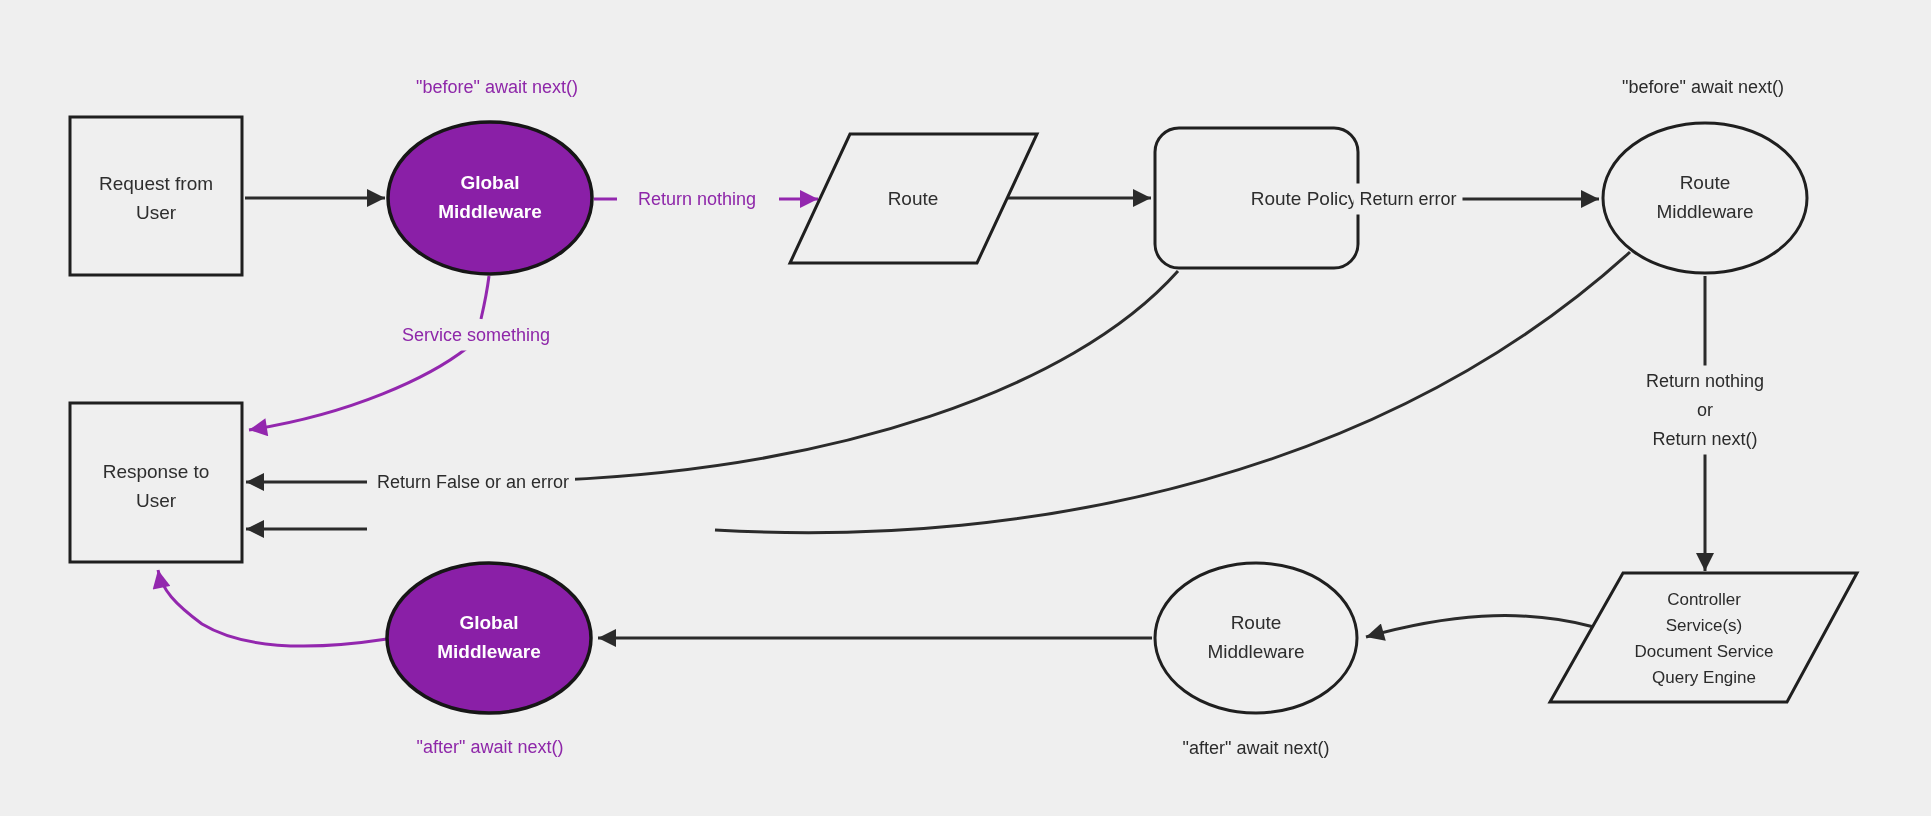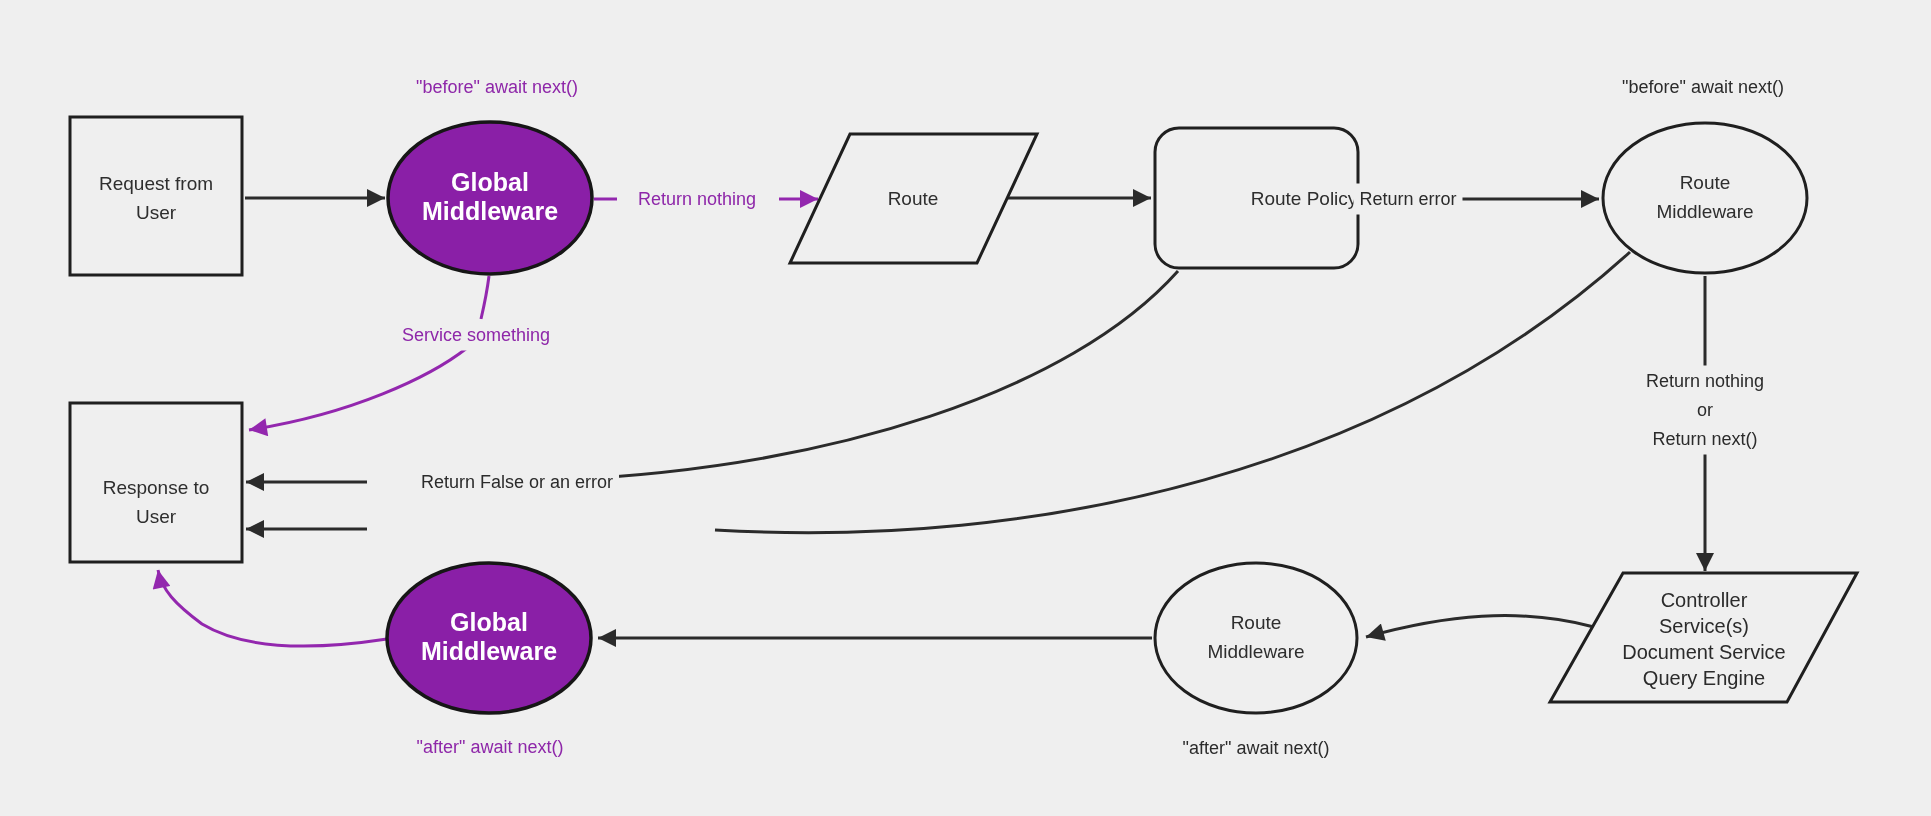--- a/index.html
+++ b/index.html
@@ -20,26 +20,26 @@
   .canvas svg{position:absolute;left:0;top:0;}
   .edge{fill:none;stroke:var(--ink);stroke-width:3;}
   .edge.purple{stroke:var(--purple-line);}
   .shape{fill:var(--node-fill);stroke:var(--stroke);stroke-width:3;}
   .shape.purple{fill:var(--purple-fill);stroke:#161616;stroke-width:3.5;}
   .lbl{
     position:absolute;transform:translate(-50%,-50%);
     white-space:pre-line;width:max-content;text-align:center;
     font-size:18px;line-height:29px;color:var(--ink);
   }
-  .lbl.left{transform:translate(0,-50%);text-align:right;margin-left:44px;}
+  .lbl.left{transform:translate(0,-50%);text-align:right;}
   .lbl.bg{background:var(--background);padding:1px 6px;}
   .lbl.purple{color:var(--purple-text);}
   .lbl.node{font-size:19px;color:#2e2e2e;}
-  .lbl.bold-white{color:#ffffff;font-weight:bold;font-size:25px;}
-  .lbl.small{font-size:20px;line-height:26px;}
+  .lbl.bold-white{color:#ffffff;font-weight:bold;font-size:19px;}
+  .lbl.small{font-size:17px;line-height:26px;}
 </style>
 </head>
 <body>
 
 <div class="canvas">
 
   <svg width="1931" height="816" viewBox="0 0 1931 816">
     <defs>
       <marker id="mk-black" viewBox="0 0 10 10" refX="10" refY="5" markerWidth="7" markerHeight="6" orient="auto" markerUnits="strokeWidth">
         <path d="M0,0 L10,5 L0,10 Z" fill="var(--ink,#2b2b2b)"></path>
@@ -81,21 +81,21 @@
     <ellipse class="shape purple" cx="489" cy="638" rx="102" ry="75"></ellipse>
     <polygon class="shape" points="850,134 1037,134 977,263 790,263"></polygon>
     <rect class="shape" x="1155" y="128" width="203" height="140" rx="24"></rect>
     <ellipse class="shape" cx="1705" cy="198" rx="102" ry="75"></ellipse>
     <ellipse class="shape" cx="1256" cy="638" rx="101" ry="75"></ellipse>
     <polygon class="shape" points="1623,573 1857,573 1787,702 1550,702"></polygon>
   </svg>
 
   <div class="lbl node" style="left:156px;top:198px;">Request from
 User</div>
-  <div class="lbl node" style="left:156px;top:502px;">Response to
+  <div class="lbl node" style="left:156px;top:486px;">Response to
 User</div>
   <div class="lbl bold-white" style="left:490px;top:197px;">Global
 Middleware</div>
   <div class="lbl bold-white" style="left:489px;top:637px;">Global
 Middleware</div>
   <div class="lbl node" style="left:913px;top:198px;">Route</div>
   <div class="lbl node" style="left:1304px;top:198px;">Route Policy</div>
   <div class="lbl node" style="left:1705px;top:197px;">Route
 Middleware</div>
   <div class="lbl node" style="left:1256px;top:637px;">Route

